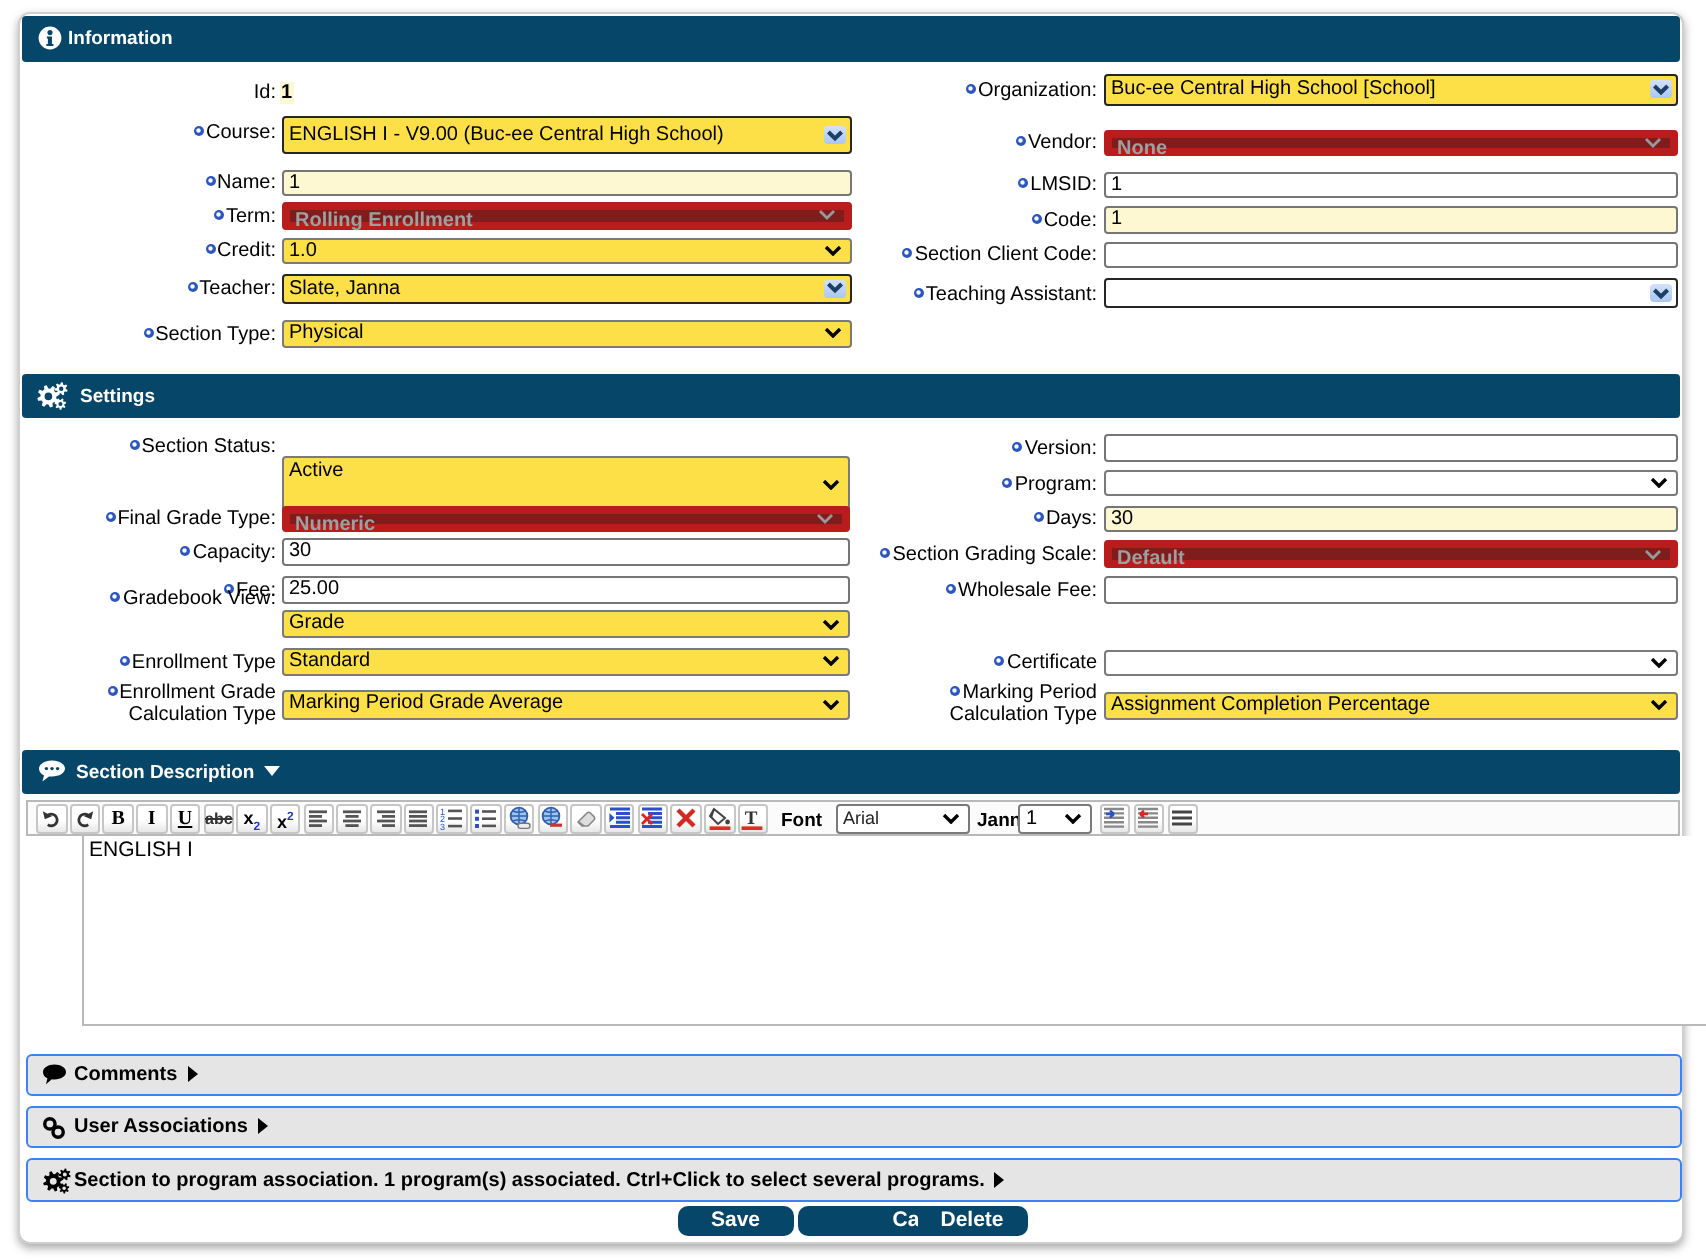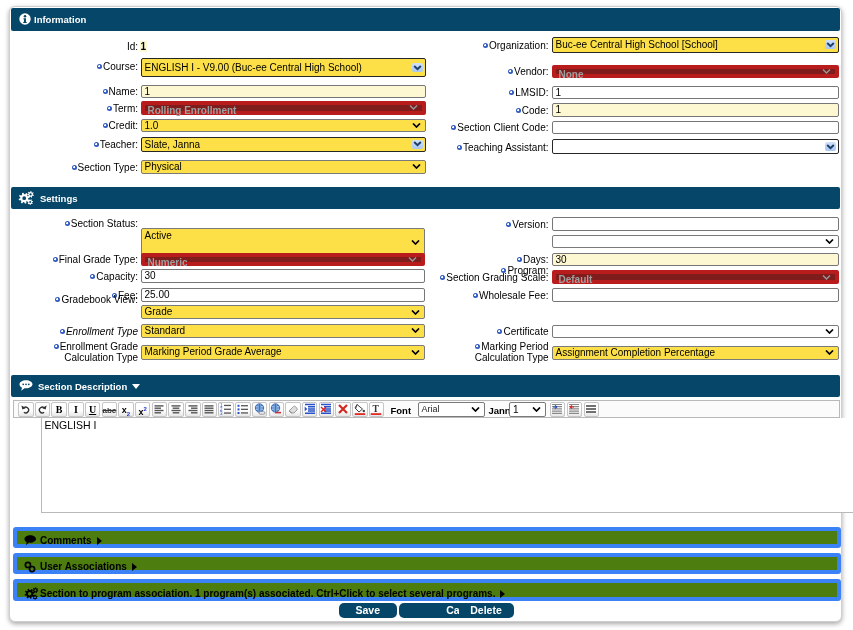--- a/index.html
+++ b/index.html
@@ -12,21 +12,21 @@
 .fld{position:absolute;box-sizing:border-box;font-family:"Liberation Sans",sans-serif;font-size:10px;color:#000;}
 .inp{border:1px solid #767676;border-radius:2px;background:#fff;padding:0 3px;}
 .yel{background:#fdf8d2;}
 .sel{border:1px solid #7a7a7a;border-radius:2px;background:#fde047;padding:0 3px;}
 .sel.cmb{border:1px solid #262626;}
 .sel.w{background:#fff;}
 .dis{border:4px solid #b91c1c;background:#7f1d1d;color:#9f9f9f;font-weight:bold;}
 .ch{position:absolute;right:4px;top:50%;margin-top:-2.5px;line-height:0;display:block;height:5px;}
 .cbtn{position:absolute;right:2px;top:50%;margin-top:-4.5px;width:10.5px;height:9px;border-radius:2px;background:linear-gradient(#d3e1fa,#a9c6f3);box-sizing:border-box;}
 .cbtn svg{position:absolute;left:0.5px;top:1.5px;display:block;}
-.acc{position:absolute;left:12.5px;width:828px;height:21.5px;background:#4d7c0f;border:4px solid #3b82f6;border-radius:3px;box-sizing:border-box;color:#000;font-weight:bold;font-size:10px;}
+.acc{position:absolute;left:12.5px;width:828px;height:21.5px;background:#e5e5e5;border:1px solid #3b82f6;border-radius:3px;box-sizing:border-box;color:#000;font-weight:bold;font-size:10px;}
 .acc .tx{position:absolute;left:23.5px;top:4.5px;}
 .acc svg{position:absolute;left:7.5px;top:4px;}
 .tri-r{display:inline-block;width:0;height:0;border-left:5px solid #000;border-top:4px solid transparent;border-bottom:4px solid transparent;margin-left:5px;vertical-align:-1px;}
 .btn{position:absolute;top:603px;height:15px;background:#064769;border-radius:5px;color:#fff;font-weight:bold;font-size:10.5px;text-align:center;line-height:15px;}
 .tb{position:absolute;box-sizing:border-box;border:1px solid #c6c6c6;border-radius:2px;background:linear-gradient(#ffffff 55%,#e7e7e7);height:14.5px;width:15.5px;top:402px;}
 .tb i{font-style:normal;}
 </style>
 </head>
 <body>
 <div id="page">
@@ -111,21 +111,21 @@
         <path d="M14.74 12.39 L14.27 13.04 L13.37 12.63 L12.87 12.88 L12.70 13.86 L11.90 13.88 L11.66 12.92 L11.15 12.70 L10.28 13.17 L9.76 12.56 L10.36 11.77 L10.21 11.24 L9.30 10.85 L9.46 10.06 L10.44 10.04 L10.78 9.60 L10.51 8.64 L11.22 8.27 L11.86 9.03 L12.41 9.01 L12.99 8.21 L13.73 8.53 L13.53 9.50 L13.89 9.92 L14.87 9.88 L15.08 10.65 L14.20 11.10 L14.09 11.65 Z M13.20 11.00 A1.00 1.00 0 1 0 11.20 11.00 A1.00 1.00 0 1 0 13.20 11.00 Z" fill="#ffffff" fill-rule="evenodd"></path>
       </svg>
     <span class="tx" style="left:29px;top:5.5px;">Settings</span>
   </div>
 
   <div class="lb" style="right:715px;top:218px;"><i class="m"></i>Section Status:</div>
   <div class="lb" style="right:715px;top:254px;"><i class="m"></i>Final Grade Type:</div>
   <div class="lb" style="right:715px;top:271px;"><i class="m"></i>Capacity:</div>
   <div class="lb" style="right:715px;top:289.5px;"><i class="m"></i>Fee:</div>
   <div class="lb" style="right:715px;top:294px;"><i class="m"></i>Gradebook View:</div>
-  <div class="lb" style="right:715px;top:325.5px;font-style:italic;"><i class="m"></i>Enrollment Type</div>
+  <div class="lb" style="right:715px;top:325.5px;"><i class="m"></i>Enrollment Type</div>
   <div class="lb" style="right:715px;top:340.5px;text-align:right;line-height:11px;"><i class="m"></i>Enrollment Grade<br>Calculation Type</div>
 
   <div class="fld sel" style="left:140.5px;top:228px;width:284px;height:28px;line-height:13px;">Active
     <span class="ch"><svg width="9" height="5" viewBox="0 0 9 5">
           <path d="M1 0.5 L4.5 4 L8 0.5" stroke="#000" stroke-width="1.7" fill="none"></path>
         </svg></span></div>
   <div class="fld sel dis" style="left:140.5px;top:252.5px;width:284px;height:13px;line-height:11px;">Numeric
     <span class="ch"><svg width="9" height="5" viewBox="0 0 9 5">
           <path d="M1 0.5 L4.5 4 L8 0.5" stroke="#999" stroke-width="1.4" fill="none"></path>
         </svg></span></div>
@@ -138,21 +138,21 @@
   <div class="fld sel" style="left:140.5px;top:305px;width:284px;height:14px;line-height:12px;">Grade
     <span class="ch"><svg width="9" height="5" viewBox="0 0 9 5">
           <path d="M1 0.5 L4.5 4 L8 0.5" stroke="#000" stroke-width="1.7" fill="none"></path>
         </svg></span></div>
   <div class="fld sel" style="left:140.5px;top:345px;width:284px;height:14.5px;line-height:12.5px;">Marking Period Grade Average
     <span class="ch"><svg width="9" height="5" viewBox="0 0 9 5">
           <path d="M1 0.5 L4.5 4 L8 0.5" stroke="#000" stroke-width="1.7" fill="none"></path>
         </svg></span></div>
 
   <div class="lb" style="right:304.5px;top:218.5px;"><i class="m"></i>Version:</div>
-  <div class="lb" style="right:304.5px;top:236.5px;margin-top:28px;"><i class="m"></i>Program:</div>
+  <div class="lb" style="right:304.5px;top:236.5px;"><i class="m"></i>Program:</div>
   <div class="lb" style="right:304.5px;top:254px;"><i class="m"></i>Days:</div>
   <div class="lb" style="right:304.5px;top:272px;"><i class="m"></i>Section Grading Scale:</div>
   <div class="lb" style="right:304.5px;top:289.5px;"><i class="m"></i>Wholesale Fee:</div>
   <div class="lb" style="right:304.5px;top:326px;"><i class="m"></i>Certificate</div>
   <div class="lb" style="right:304.5px;top:340.5px;text-align:right;line-height:11px;"><i class="m"></i>Marking Period<br>Calculation Type</div>
 
   <div class="fld inp" style="left:551.5px;top:216.5px;width:287px;height:14px;line-height:12px;"></div>
   <div class="fld sel w" style="left:551.5px;top:235px;width:287px;height:13px;line-height:11px;">
     <span class="ch"><svg width="9" height="5" viewBox="0 0 9 5">
           <path d="M1 0.5 L4.5 4 L8 0.5" stroke="#000" stroke-width="1.7" fill="none"></path>

